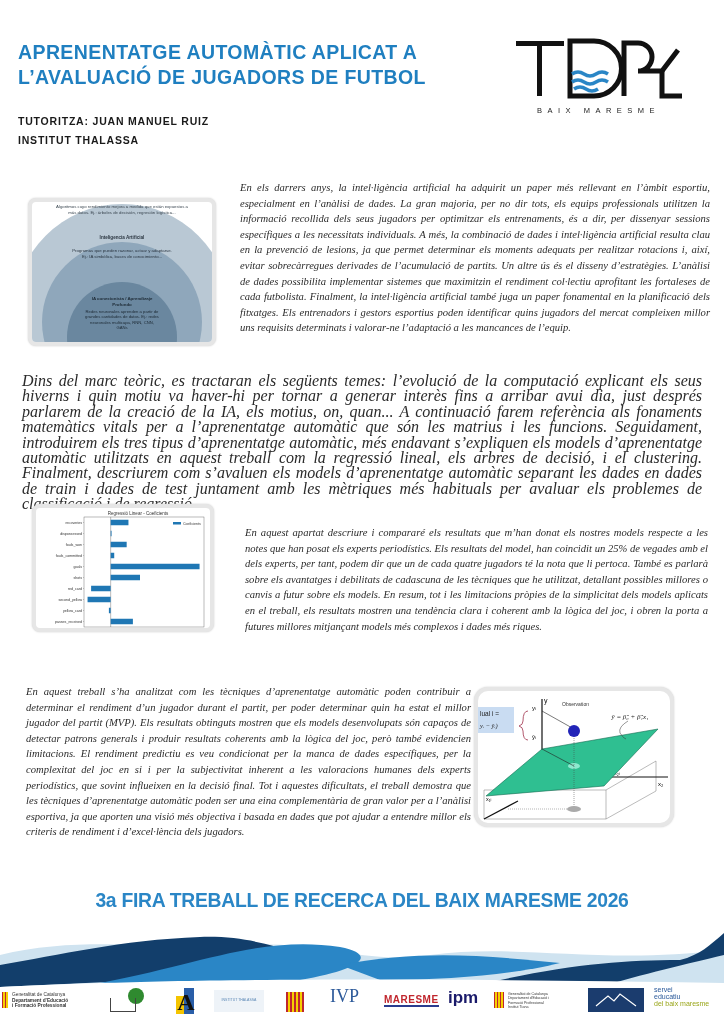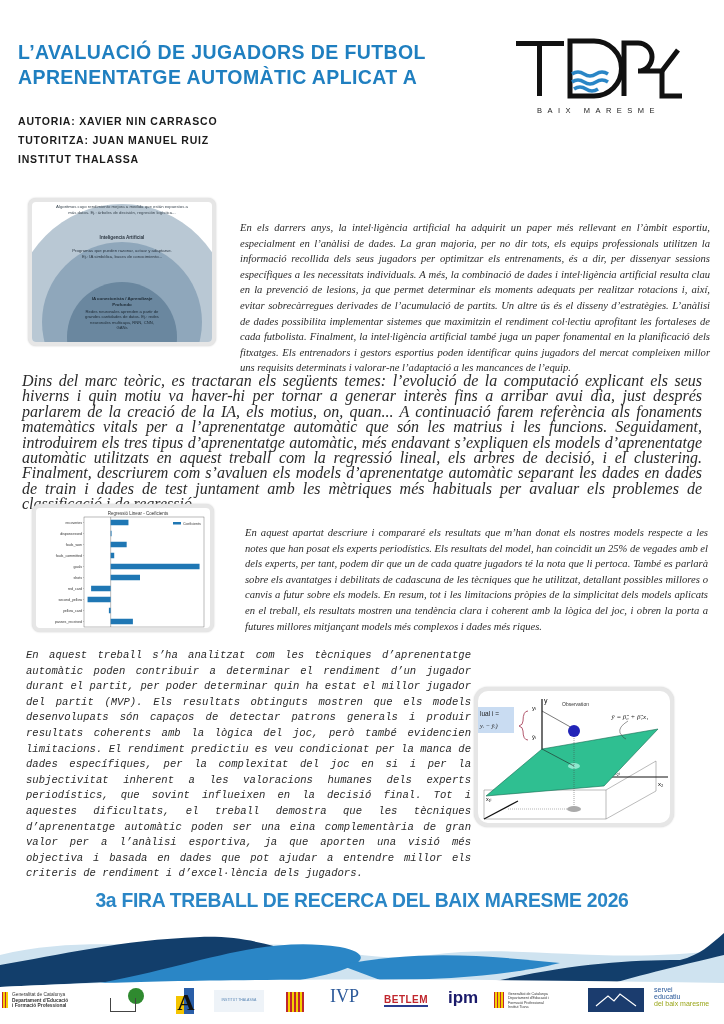--- a/index.html
+++ b/index.html
@@ -19,24 +19,24 @@
   .logo { position: absolute; left: 512px; top: 38px; width: 170px; height: 70px; }
   .logo-sub {
     position: absolute; left: 537px; top: 106px;
     font-family: "Liberation Sans", sans-serif; font-size: 7.5px; letter-spacing: 5.5px; color: #222;
   }
 
   .para {
     position: absolute; font-style: italic; font-size: 10.6px; line-height: 15.6px;
     text-align: justify; color: #2a2a2a;
   }
-  #p-intro { left: 240px; top: 180px; width: 470px; margin-top: 40px; }
+  #p-intro { left: 240px; top: 180px; width: 470px; }
   #p-theory { left: 22px; top: 373px; width: 680px; font-size: 16px; line-height: 15.4px; }
   #p-results { left: 245px; top: 509px; width: 463px; margin-top: 16px; }
-  #p-concl { left: 26px; top: 648px; width: 445px; font-family: Liberation Mono, monospace; }
+  #p-concl { left: 26px; top: 684px; width: 445px; }
 
   .fig-frame {
     position: absolute; background: #fff; border: 4px solid #e6e6e6; border-radius: 8px;
     box-shadow: 0 0 2px #ccc;
   }
   #fig-circles { left: 28px; top: 198px; width: 188px; height: 148px; overflow: hidden; }
   #fig-bars { left: 32px; top: 504px; width: 182px; height: 128px; }
   #fig-3d { left: 474px; top: 687px; width: 200px; height: 140px; overflow: hidden; border-radius: 14px; }
 
   .banner {
@@ -45,25 +45,24 @@
     font-size: 21px; letter-spacing: -0.3px; transform: scaleX(0.92);
   }
   .waves { position: absolute; left: 0; top: 925px; width: 724px; height: 62px; }
   .logos { position: absolute; left: 0; top: 986px; width: 724px; height: 38px; }
   .lg { position: absolute; font-family: "Liberation Sans", sans-serif; }
 </style>
 </head>
 <body>
 
 <div class="title">
+  <div>APRENENTATGE AUTOMÀTIC APLICAT A</div>
   <div>L’AVALUACIÓ DE JUGADORS DE FUTBOL</div>
-  <div>APRENENTATGE AUTOMÀTIC APLICAT A</div>
 </div>
 <div class="authors">
-  <div>AUTORIA: XAVIER NIN CARRASCO</div>
   <div>TUTORITZA: JUAN MANUEL RUIZ</div>
   <div>INSTITUT THALASSA</div>
 </div>
 
 <svg class="logo" viewBox="0 0 170 70">
   <title>TDR</title>
 
   <rect x="4" y="3" width="48" height="5" fill="#111"></rect>
   <rect x="25" y="3" width="5" height="55" fill="#111"></rect>
 
@@ -199,21 +198,21 @@
     <div style="position:absolute;left:4px;top:10px;width:26px;height:14px;border:1px solid #444;border-top:none;"></div>
   </div>
   <div class="lg" style="left:174px;top:2px;width:24px;height:30px;">
     <div style="position:absolute;left:2px;top:8px;width:10px;height:18px;background:#f4c400;"></div>
     <div style="position:absolute;left:10px;top:0;width:10px;height:26px;background:#2a5ea8;"></div>
     <div style="position:absolute;left:0;top:2px;width:24px;text-align:center;font-family:'Liberation Serif',serif;font-size:24px;font-weight:bold;color:#111;line-height:24px;">A</div>
   </div>
   <div class="lg" style="left:214px;top:4px;width:50px;height:22px;background:#eef3f8;font-size:3.5px;color:#5a87b5;text-align:center;padding-top:8px;">INSTITUT THALASSA</div>
   <div class="lg" style="left:286px;top:6px;width:18px;height:20px;background:repeating-linear-gradient(90deg,#c0262d 0 2px,#f5d000 2px 4px);"></div>
   <div class="lg" style="left:330px;top:0;font-family:'Liberation Serif',serif;font-size:18px;color:#2d5a9a;">IVP</div>
-  <div class="lg" style="left:384px;top:8px;font-size:10px;font-weight:bold;color:#c0262d;letter-spacing:0.5px;border-bottom:2px solid #2a3b8f;">BETLEM</div>
+  <div class="lg" style="left:384px;top:8px;font-size:10px;font-weight:bold;color:#c0262d;letter-spacing:0.5px;border-bottom:2px solid #2a3b8f;">MARESME</div>
   <div class="lg" style="left:448px;top:2px;font-size:17px;font-weight:bold;color:#1a1a6a;">ipm</div>
   <div class="lg" style="left:494px;top:6px;">
     <div style="position:absolute;left:0;top:0;width:10px;height:16px;background:repeating-linear-gradient(90deg,#c0262d 0 1.5px,#f5d000 1.5px 3px);"></div>
     <div style="position:absolute;left:14px;top:0;width:70px;font-size:3.6px;line-height:4.4px;color:#333;">
       <div>Generalitat de Catalunya</div>
       <div>Departament d’Educació i</div>
       <div>Formació Professional</div>
       <div>Institut Tiana</div>
     </div>
   </div>

